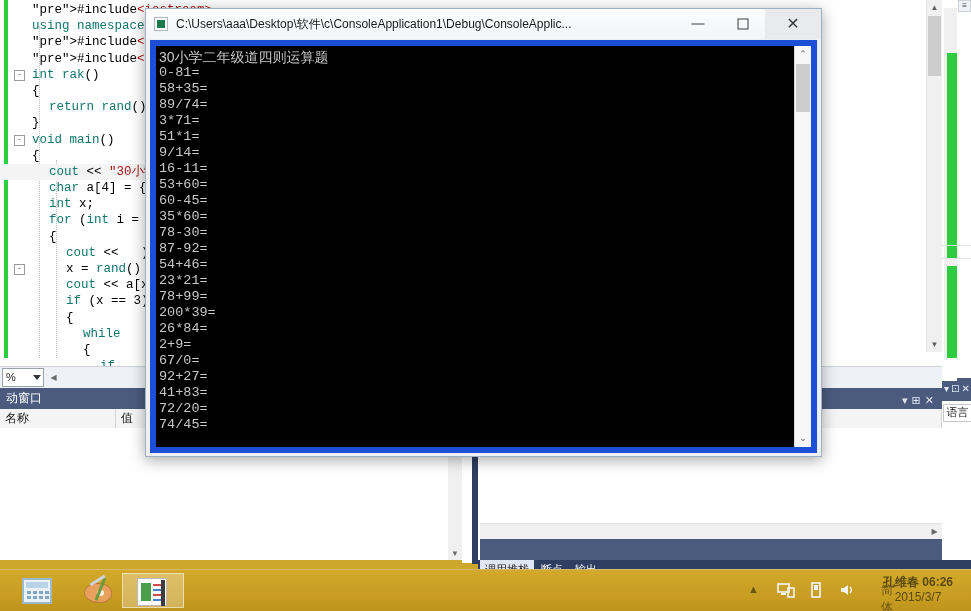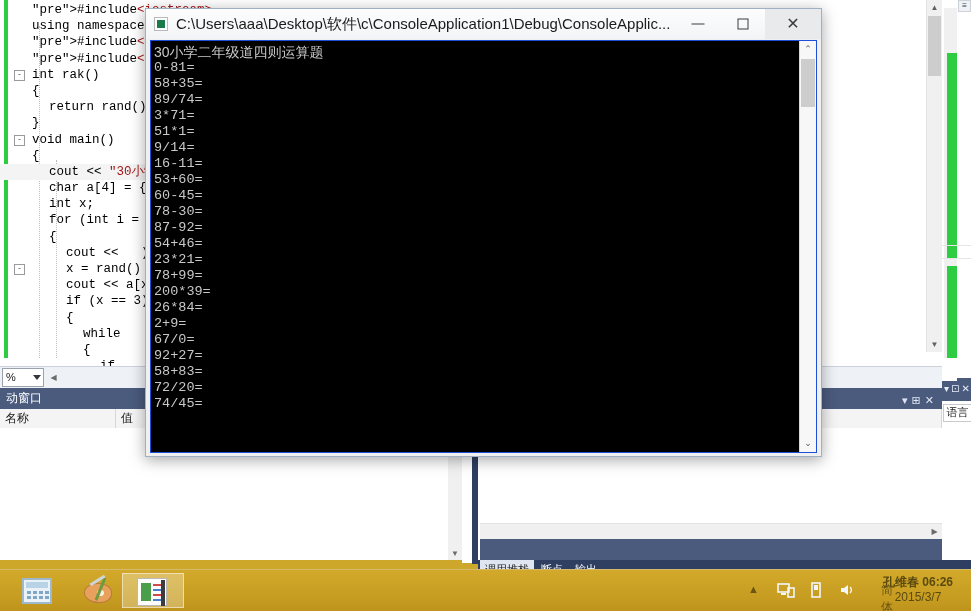--- a/index.html
+++ b/index.html
@@ -38,21 +38,21 @@
     border-right:1px solid #cdd2da;}
   .code{position:absolute;left:0;top:0;padding:2px 0 0 0;font-family:"Liberation Mono","DejaVu Sans Mono",monospace;
     font-size:12.5px;line-height:16.2px;white-space:pre;color:#000;}
   .ln{height:16.2px;padding-left:10px;position:relative;}
   .gutter-margin{position:absolute;left:0;top:0;width:14px;height:366px;background:#ffffff;}
   .chg-bar{position:absolute;left:4px;top:0;width:4px;height:358px;background:#2ecc41;}
   .fold{position:absolute;left:14px;width:9px;height:9px;border:1px solid #9a9a9a;background:#fff;
     font-size:8px;line-height:7px;text-align:center;color:#555;font-family:"DejaVu Sans",sans-serif;}
   .indentline{position:absolute;left:39px;top:26px;width:1px;height:332px;border-left:1px dotted #bdbdbd;}
   .indentline2{position:absolute;left:56px;top:160px;width:1px;height:198px;border-left:1px dotted #bdbdbd;}
-  .kw{color:#000000;}
+  .kw{color:#0f766e;}
   .str{color:#a31515;}
   .inc-ang{color:#a31515;}
   .cur-line{background:#f4f4f4;}
 
   
   .ed-vscroll{position:absolute;right:0;top:0;width:15px;height:352px;background:#f0f0f0;border-left:1px solid #e3e3e3;}
   .ed-vscroll .thumb{position:absolute;left:1px;top:16px;width:13px;height:60px;background:#cdcdcd;}
   .ed-vscroll .arrow{position:absolute;left:0;width:15px;height:15px;color:#606060;font-size:8px;text-align:center;line-height:15px;}
   .ed-vscroll .arrow.up{top:0;}
   .ed-vscroll .arrow.dn{bottom:0;}
@@ -106,29 +106,29 @@
   .mid-edge{position:absolute;left:472px;top:452px;width:6px;height:112px;background:#2f3f61;}
   .mid-edge2{position:absolute;left:462px;top:455px;width:10px;height:108px;background:#ffffff;border-right:1px solid #2f3f61;}
 
   
   .console{position:absolute;left:145px;top:8px;width:677px;height:449px;
     background:#f0f0f0;border:1px solid #9fb0c6;box-shadow:0 3px 14px rgba(0,0,0,.35);box-sizing:border-box;}
   .c-title{position:absolute;left:0;top:0;width:675px;height:30px;
     background:linear-gradient(180deg,#fdfdfd 0%,#f2f4f7 100%);}
   .c-ico{position:absolute;left:8px;top:8px;width:14px;height:14px;background:#ffffff;border:1px solid #b9b9b9;box-sizing:border-box;}
   .c-ico i{position:absolute;left:2px;top:2px;width:8px;height:8px;background:#1a7a4c;display:block;}
-  .c-text{position:absolute;left:30px;top:6px;height:18px;line-height:18px;font-size:15px;color:#1b1b1b;white-space:nowrap;}
+  .c-text{position:absolute;left:30px;top:6px;height:18px;line-height:18px;font-size:12px;color:#1b1b1b;white-space:nowrap;}
   .c-btns{position:absolute;right:0;top:0;height:30px;}
   .c-btn{float:left;width:45px;height:30px;position:relative;}
   .c-btn.close{width:56px;background:#e8eaec;}
   .c-btn .g{position:absolute;left:50%;top:50%;transform:translate(-50%,-50%);color:#3c3c3c;}
   .c-min{width:13px;height:1px;background:#3c3c3c;}
   .c-max{width:11px;height:11px;border:1px solid #3c3c3c;box-sizing:border-box;}
   .c-close{font-size:16px;color:#b9bcbf;font-family:"DejaVu Sans",sans-serif;line-height:1;}
-  .c-body{position:absolute;left:4px;top:31px;width:667px;height:413px;background:#000;border:1px solid #1d4ed8;box-sizing:border-box;}
+  .c-body{position:absolute;left:4px;top:31px;width:667px;height:413px;background:#000;border:6px solid #1d4ed8;box-sizing:border-box;}
   .c-screen{position:absolute;left:0;top:0;right:17px;top:0;bottom:0;overflow:hidden;background:#000;
     font-family:"Liberation Mono","DejaVu Sans Mono",monospace;font-size:13.5px;line-height:16px;color:#c8c8c8;padding:3px 0 0 3px;}
   .c-screen .cl{white-space:pre;height:16px;font-family:Liberation Mono, monospace;}
   .c-screen .cl.hdr{color:#c9c9c9;font-family:"Liberation Sans","DejaVu Sans",sans-serif;font-size:14px;}
   .c-vscroll{position:absolute;right:0;top:0;width:17px;height:100%;background:#f7f7f7;border-left:1px solid #d8d8d8;box-sizing:border-box;}
   .c-vscroll .arr{position:absolute;left:0;width:16px;height:17px;text-align:center;line-height:17px;font-size:9px;color:#5a5a5a;}
   .c-vscroll .arr.up{top:0;}
   .c-vscroll .arr.dn{bottom:0;}
   .c-vscroll .thumb{position:absolute;left:1px;top:18px;width:14px;height:48px;background:#cdcdcd;}
 
@@ -290,31 +290,32 @@
           <div class="cl hdr">30小学二年级道四则运算题</div>
           <div class="cl">0-81=</div>
           <div class="cl">58+35=</div>
           <div class="cl">89/74=</div>
           <div class="cl">3*71=</div>
           <div class="cl">51*1=</div>
           <div class="cl">9/14=</div>
           <div class="cl">16-11=</div>
           <div class="cl">53+60=</div>
           <div class="cl">60-45=</div>
+          <div class="cl">35*60=</div>
           <div class="cl">78-30=</div>
           <div class="cl">87-92=</div>
           <div class="cl">54+46=</div>
           <div class="cl">23*21=</div>
           <div class="cl">78+99=</div>
           <div class="cl">200*39=</div>
           <div class="cl">26*84=</div>
           <div class="cl">2+9=</div>
           <div class="cl">67/0=</div>
           <div class="cl">92+27=</div>
-          <div class="cl">58+83=</div>
+          <div class="cl">41+83=</div>
           <div class="cl">72/20=</div>
           <div class="cl">74/45=</div>
         </div>
       <div class="c-vscroll">
         <div class="arr up">⌃</div>
         <div class="thumb"></div>
         <div class="arr dn">⌄</div>
       </div>
     </div>
   </div>

